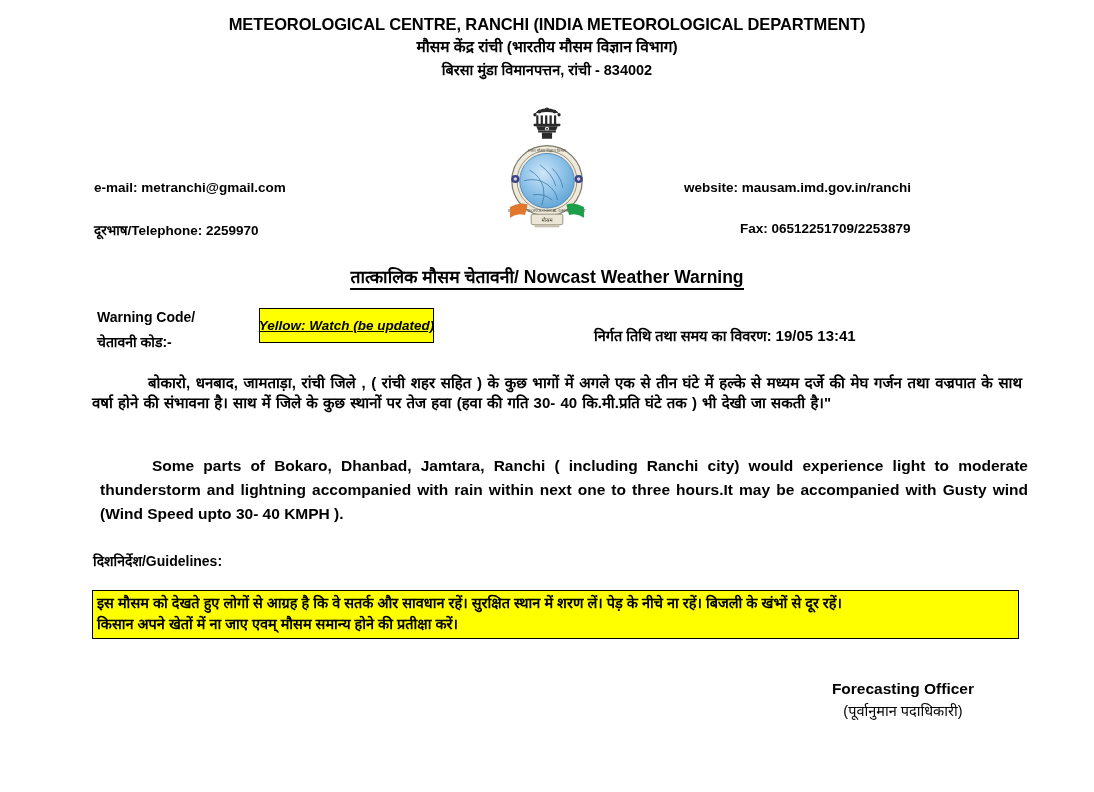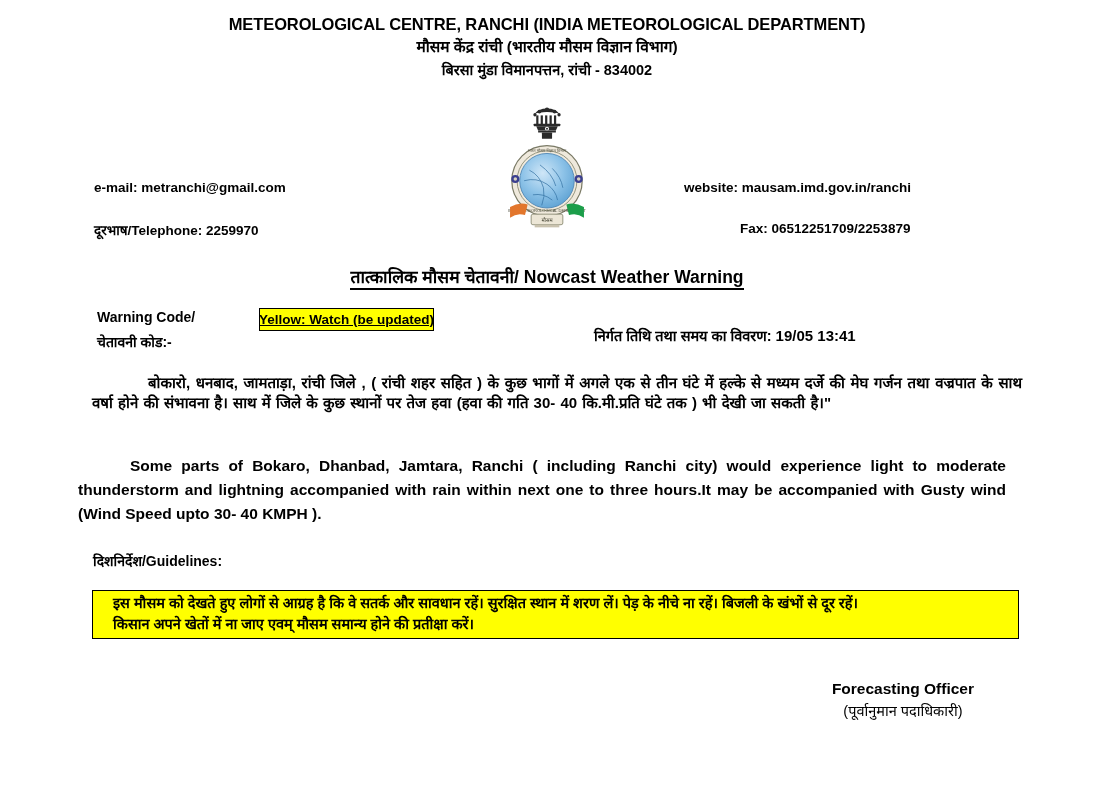--- a/index.html
+++ b/index.html
@@ -110,27 +110,28 @@
     top: 305px;
     font-size: 14px;
     font-weight: bold;
     line-height: 25px;
   }
   .wcode-box {
     position: absolute;
     left: 259px;
     top: 308px;
     width: 175px;
-    height: 23px;
+    height: 35px;
     background: #ffff00;
     border: 1.6px solid #000000;
     box-sizing: border-box;
     display: flex;
     align-items: center;
     justify-content: center;
+    font-style: italic;
   }
   .wcode-box span {
     font-size: 13.5px;
     font-weight: bold;
     text-decoration: underline;
     white-space: nowrap;
   }
   .issue-line {
     position: absolute;
     left: 594px;
@@ -152,21 +153,21 @@
     width: 930px;
     font-size: 15px;
     font-weight: bold;
     line-height: 19.5px;
     text-indent: 56px;
     text-align: justify;
     word-spacing: 1px;
   }
   .para-en {
     position: absolute;
-    left: 78px;
+    left: 100px;
     top: 454px;
     width: 928px;
     font-size: 15.5px;
     font-weight: bold;
     line-height: 24px;
     text-indent: 52px;
     text-align: justify;
   }
 
   
@@ -178,21 +179,21 @@
     font-weight: bold;
   }
   .guide-box {
     position: absolute;
     left: 92px;
     top: 590px;
     width: 927px;
     background: #ffff00;
     border: 1.6px solid #000000;
     box-sizing: border-box;
-    padding: 2px 4px 3px 20px;
+    padding: 2px 4px 3px 4px;
   }
   .guide-box p {
     margin: 0;
     font-size: 14.5px;
     font-weight: bold;
     line-height: 21px;
   }
 
   
   .sign {

